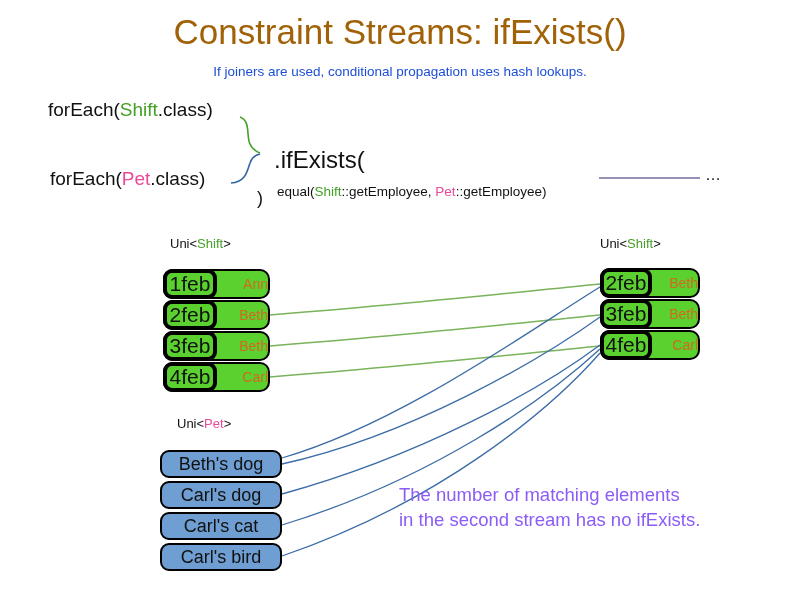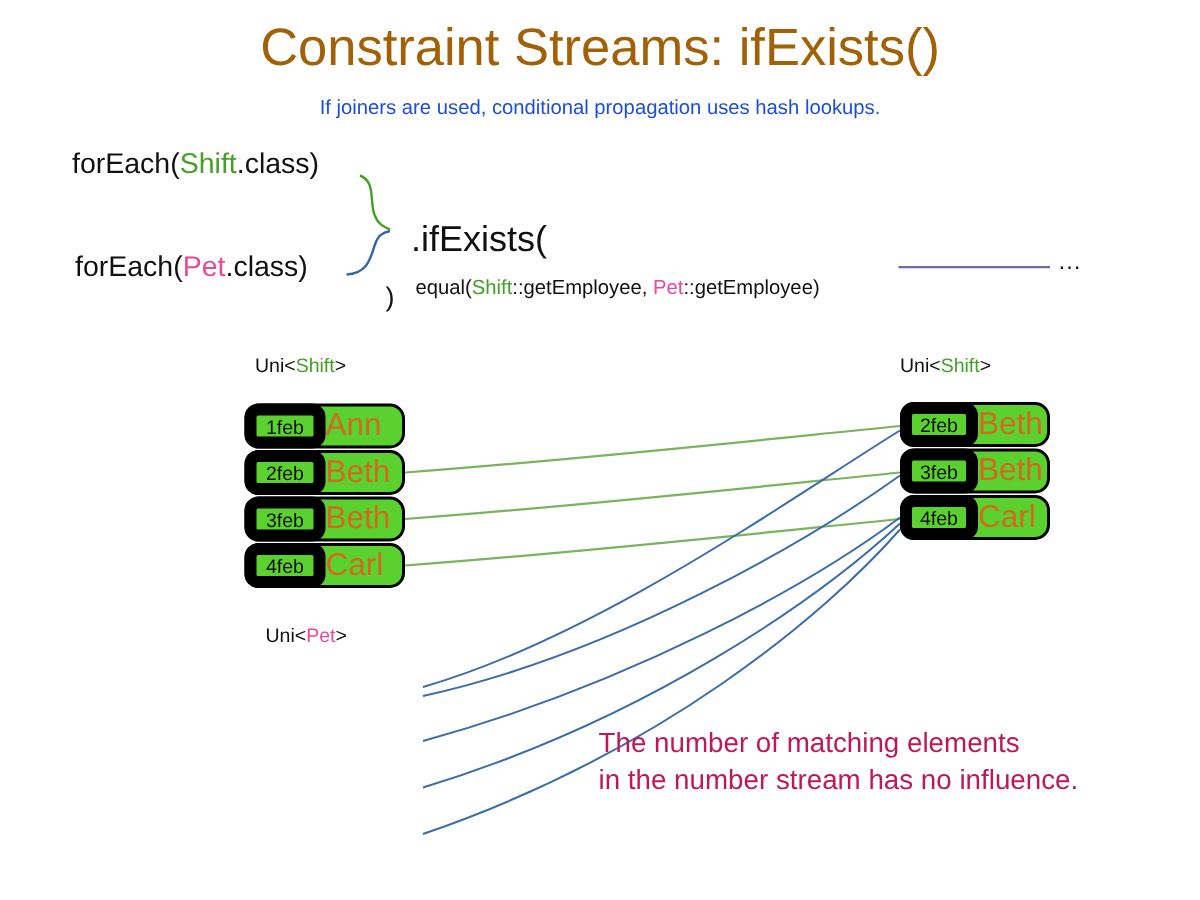--- a/index.html
+++ b/index.html
@@ -26,35 +26,35 @@
   .tok-shift { color:#44a026; }
   .tok-pet   { color:#ec4899; }
 
   .tbl-label { position:absolute; font-size:13px; color:#111; white-space:pre; }
 
   .shift-table { position:absolute; }
   .shift-row { position:relative; display:flex; align-items:center;
                background:#5bd12f; border:2px solid #000; border-radius:10px;
                height:30px; box-sizing:border-box; margin-bottom:1px; }
   .date-cell { box-sizing:border-box; height:30px; margin:-2px 0 -2px -2px;
-               border:8px solid #000000; border-radius:9px; background:#5bd12f;
+               border:4px solid #000000; border-radius:9px; background:#5bd12f;
                display:flex; align-items:center; justify-content:center;
-               font-size:13px; color:#111; }
+               font-size:21px; color:#111; }
   .left .date-cell { width:54px; }
   .right .date-cell { width:52px; }
-  .name-cell { flex:1; text-align:left; font-size:21px; color:#d2691e; }
+  .name-cell { flex:1; text-align:right; font-size:14px; color:#d2691e; }
 
   .pet-table { position:absolute; left:160px; top:450px; width:122px; }
   .pet-row { box-sizing:border-box; height:28px; margin-bottom:3px;
              background:#6e9ed2; border:2px solid #000; border-radius:9px;
              display:flex; align-items:center; justify-content:center;
              font-size:18px; color:#111; }
 
   .note { position:absolute; left:399px; top:482px; font-size:18.5px;
-          line-height:25px; color:#be185d; white-space:pre; }
+          line-height:25px; color:#8b5cf6; white-space:pre; }
 </style>
 </head>
 <body>
 
 <div id="slide">
 
   <svg id="wires" width="800" height="600" viewBox="0 0 800 600">
 
     <path d="M 240 117 C 251 121 246 136 250 144 C 252 149 255 151 260 153" fill="none" stroke="#44a026" stroke-width="1.6"></path>
     <path d="M 231 183 C 246 182 247 171 250 163 C 252 157 255 155 260 154" fill="none" stroke="#3465a4" stroke-width="1.6"></path>
@@ -120,16 +120,22 @@
       <div class="name-cell">Beth</div>
     </div>
     <div class="shift-row">
       <div class="date-cell">4feb</div>
       <div class="name-cell">Carl</div>
     </div>
   </div>
 
   <div class="tbl-label layer" style="left:177px; top:416px;"><span>Uni&lt;</span><span class="tok-pet">Pet</span><span>&gt;</span></div>
 
+  <div class="pet-table layer">
+    <div class="pet-row">Beth's dog</div>
+    <div class="pet-row">Carl's dog</div>
+    <div class="pet-row">Carl's cat</div>
+    <div class="pet-row">Carl's bird</div>
+  </div>
 
-  <div class="note layer"><span>The number of matching elements</span><br><span>in the number stream has no influence.</span></div>
+  <div class="note layer"><span>The number of matching elements</span><br><span>in the second stream has no ifExists.</span></div>
 
 </div>
 
 </body></html>

